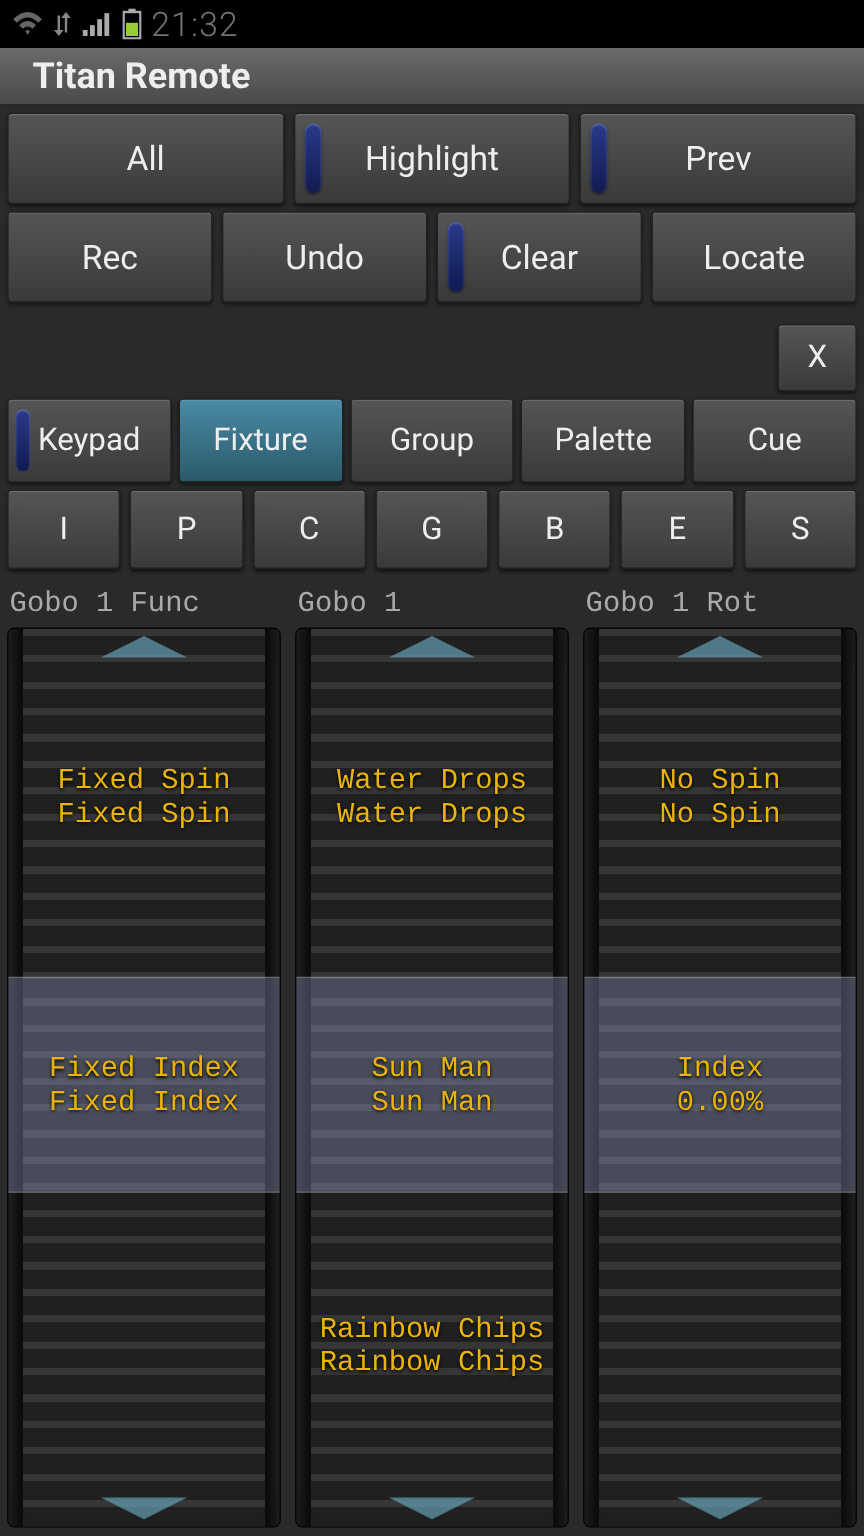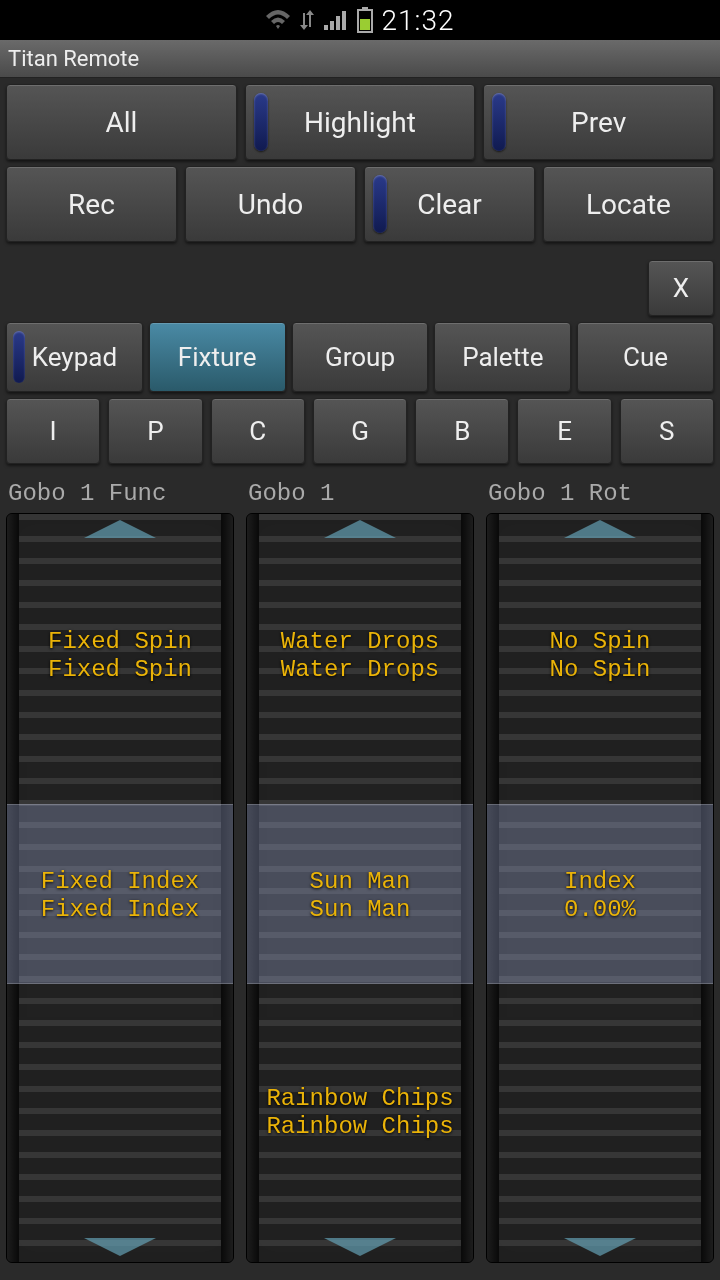--- a/index.html
+++ b/index.html
@@ -11,36 +11,36 @@
     color: #e0e0e0;
     overflow: hidden;
     position: relative;
   }
 
   
   .status-bar {
     height: 40px;
     background: #000;
     display: flex;
-    justify-content: center;
+    justify-content: flex-start;
     align-items: center;
     padding: 18px 10px;
     font-size: 28px;
-    color: #ffffff;
+    color: #737373;
     gap: 8px;
   }
   .status-bar .time { font-weight: 300; letter-spacing: 1px; }
   .icon { display:inline-flex; align-items:center; }
 
   
   .title-bar {
     background: linear-gradient(#6a6a6a,#4a4a4a);
-    padding: 6px 8px;
-    font-size: 22px;
-    font-weight: normal;
+    padding: 6px 27px;
+    font-size: 30px;
+    font-weight: bold;
     color: #eee;
     border-bottom: 1px solid #222;
   }
 
   
   .btn-row {
     display: flex;
     gap: 8px;
     padding: 6px 6px 0 6px;
   }

